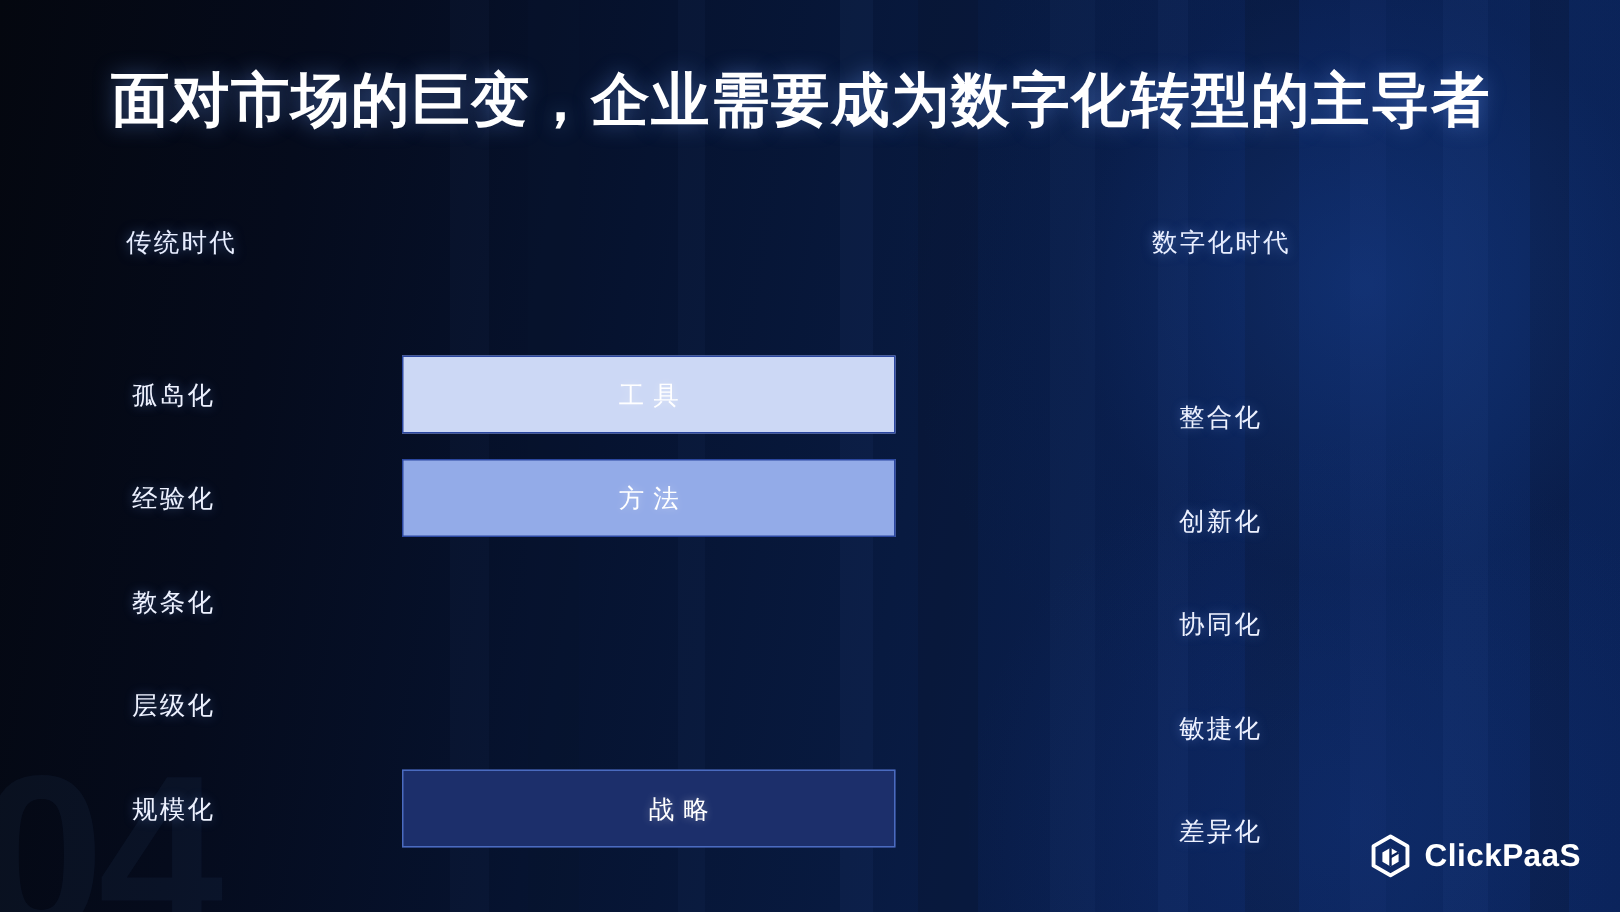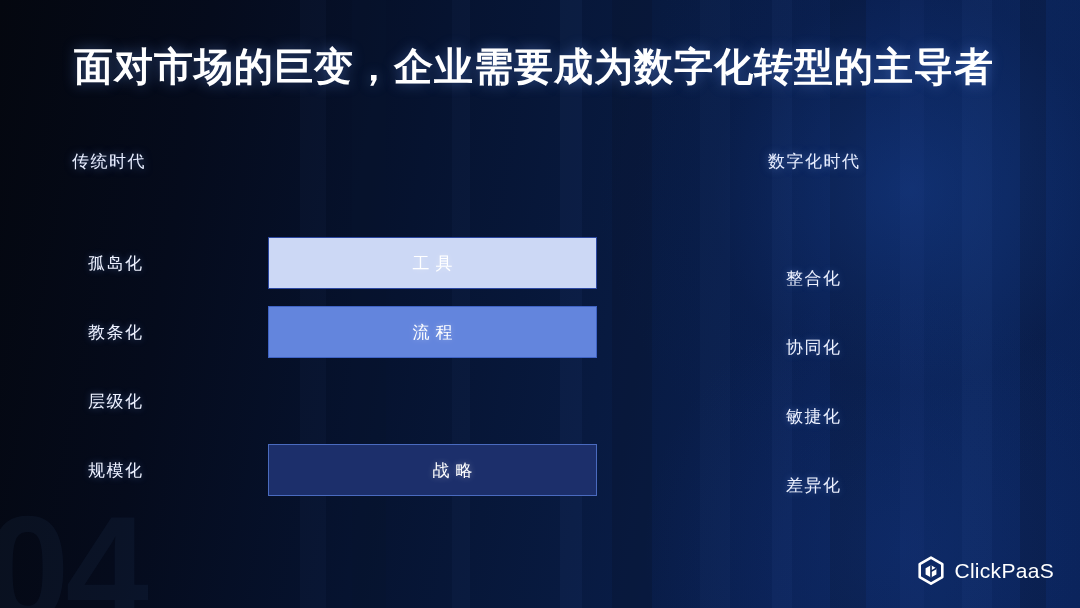--- a/index.html
+++ b/index.html
@@ -86,21 +86,21 @@
   }
 
   .col-head {
     position: absolute;
     top: 150px;
     font-size: 17px;
     color: #e8eeff;
     letter-spacing: 1.5px;
     text-shadow: 0 0 8px rgba(120,165,255,0.5);
   }
-  .col-head.left  { left: 72px; text-align: center; }
+  .col-head.left  { left: 84px; text-align: center; }
   .col-head.right { left: 768px; text-align: center; }
 
   .rows {
     position: absolute;
     left: 0;
     top: 229px;
     width: 1080px;
   }
   .row {
     position: relative;
@@ -143,21 +143,21 @@
     position: absolute;
     right: 26px;
     bottom: 22px;
     display: flex;
     align-items: center;
     gap: 9px;
   }
   .logo-mark { display: block; }
   .logo-text {
     font-size: 21px;
-    font-weight: normal;
+    font-weight: bold;
     color: #ffffff;
     letter-spacing: 0.3px;
   }
 </style>
 </head>
 <body>
 
 <div class="slide">
 
   <div class="bands">
@@ -187,26 +187,30 @@
   <div class="rows">
 
     <div class="row">
       <span class="side-label left">孤岛化</span>
       <div class="bar" style="background:#ccd8f5; border-color:#2b47a0;">
         <span class="bar-label">工具</span>
       </div>
       <span class="side-label right">整合化</span>
     </div>
 
+    <div class="row">
+      <span class="side-label left">经验化</span>
+      <div class="bar" style="background:#93abe8; border-color:#2b47a0;">
+        <span class="bar-label">方法</span>
+      </div>
+      <span class="side-label right">创新化</span>
+    </div>
 
     <div class="row">
       <span class="side-label left">教条化</span>
-      <div class="bar" style="background:#6385dd; border-color:#3f63c4;">
-        <span class="bar-label">流程</span>
-      </div>
       <span class="side-label right">协同化</span>
     </div>
 
     <div class="row">
       <span class="side-label left">层级化</span>
       <span class="side-label right">敏捷化</span>
     </div>
 
     <div class="row">
       <span class="side-label left">规模化</span>

